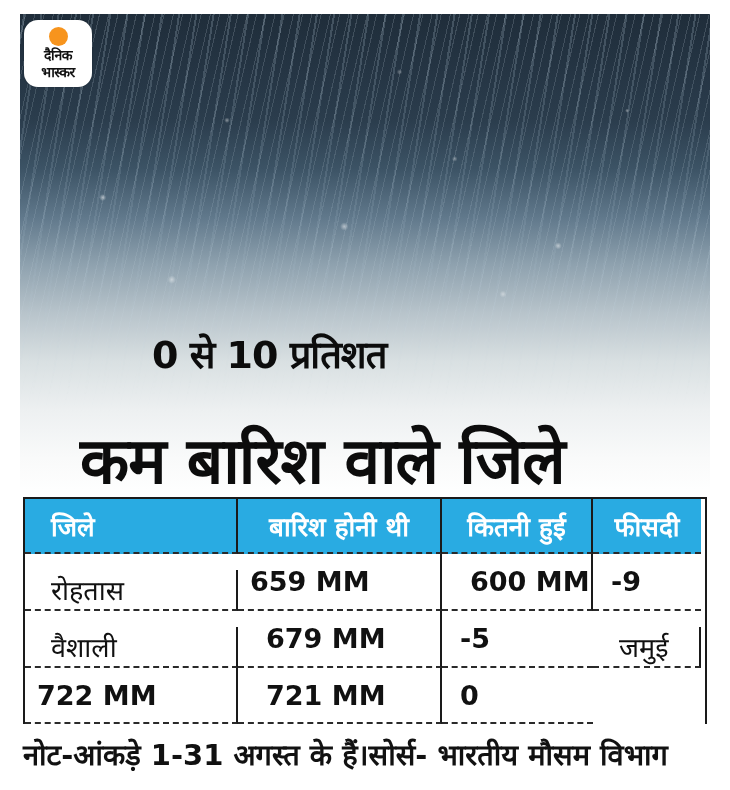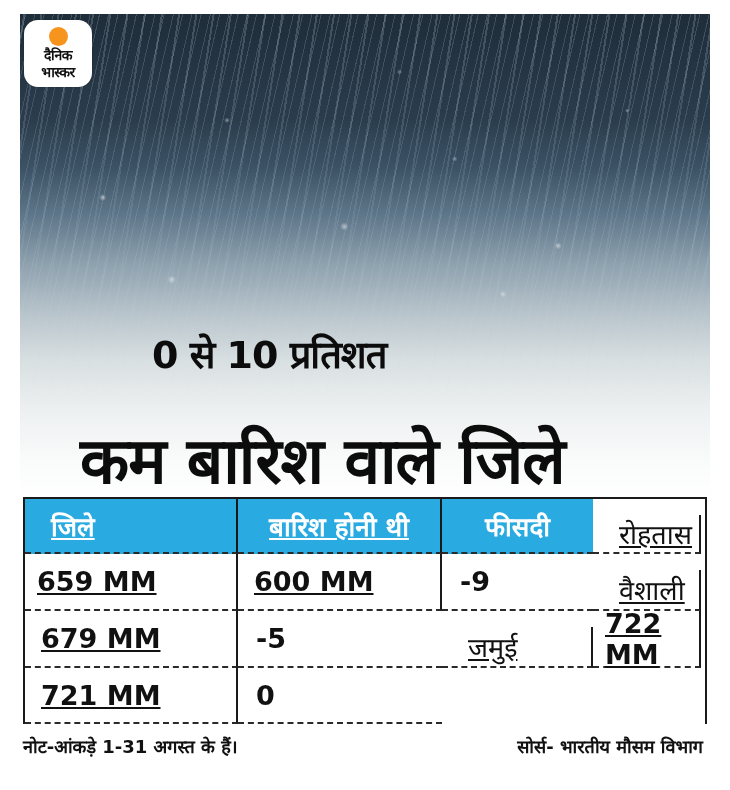--- a/index.html
+++ b/index.html
@@ -73,38 +73,38 @@
     border-left:2px solid #1a1a1a;border-right:2px solid #1a1a1a;border-top:2px solid #1a1a1a;
     display:grid;grid-template-columns:213px 204px 151px 108px;
     grid-template-rows:55px 57px 57px 56px;
     background:#ffffff;
   }
   .cell{
     display:flex;align-items:center;box-sizing:border-box;
     border-bottom:2px dashed #2a2a2a;
     color:#111111;font-size:27px;font-weight:600;
   }
-  .cell.v-div{border-right:2px solid #1a1a1a;text-decoration:underline;}
+  .cell.v-div{border-right:2px solid #1a1a1a;}
   .cell.head{
     background:#29abe2;color:#ffffff;font-weight:700;font-size:26px;
     border-bottom:2px dashed #2a2a2a;
   }
   .cell.left{justify-content:flex-start;}
   .cell.center{justify-content:center;}
   .pad-district{padding-left:26px;}
   .pad-expected{padding-left:12px;}
-  .pad-actual{padding-left:16px;}
+  .pad-actual{padding-left:28px;}
   .pad-percent{padding-left:18px;}
   .district-name{font-weight:500;margin-top:16px;}
 
   
   .footer{
     position:absolute;left:23px;top:734px;width:680px;
-    display:flex;justify-content:space-between;align-items:flex-start;
-    color:#111111;font-size:18px;font-weight:600;white-space:nowrap;
+    display:flex;align-items:flex-start;
+    color:#111111;font-size:29px;font-weight:600;white-space:nowrap;
   }
 </style>
 </head>
 <body>
 
 <div class="poster">
 
   <div class="photo">
     <div class="rain-layer-1"></div>
     <div class="rain-layer-2"></div>
@@ -117,20 +117,21 @@
     <div class="logo-text">भास्कर</div>
   </div>
 
   <div class="title-line title-line-1">0 से 10 प्रतिशत</div>
   <div class="title-line title-line-2">कम बारिश वाले जिले</div>
 
   <div class="rain-table">
 
     <div class="cell head left v-div pad-district">जिले</div>
     <div class="cell head center v-div">बारिश होनी थी</div>
+    <div class="cell head center v-div">कितनी हुई</div>
     <div class="cell head center">फीसदी</div>
 
     <div class="cell left v-div pad-district district-name">रोहतास</div>
     <div class="cell left v-div pad-expected">659 MM</div>
     <div class="cell left v-div pad-actual">600 MM</div>
     <div class="cell left pad-percent">-9</div>
 
     <div class="cell left v-div pad-district district-name">वैशाली</div>
     <div class="cell left v-div pad-actual">679 MM</div>
     <div class="cell left pad-percent">-5</div>

